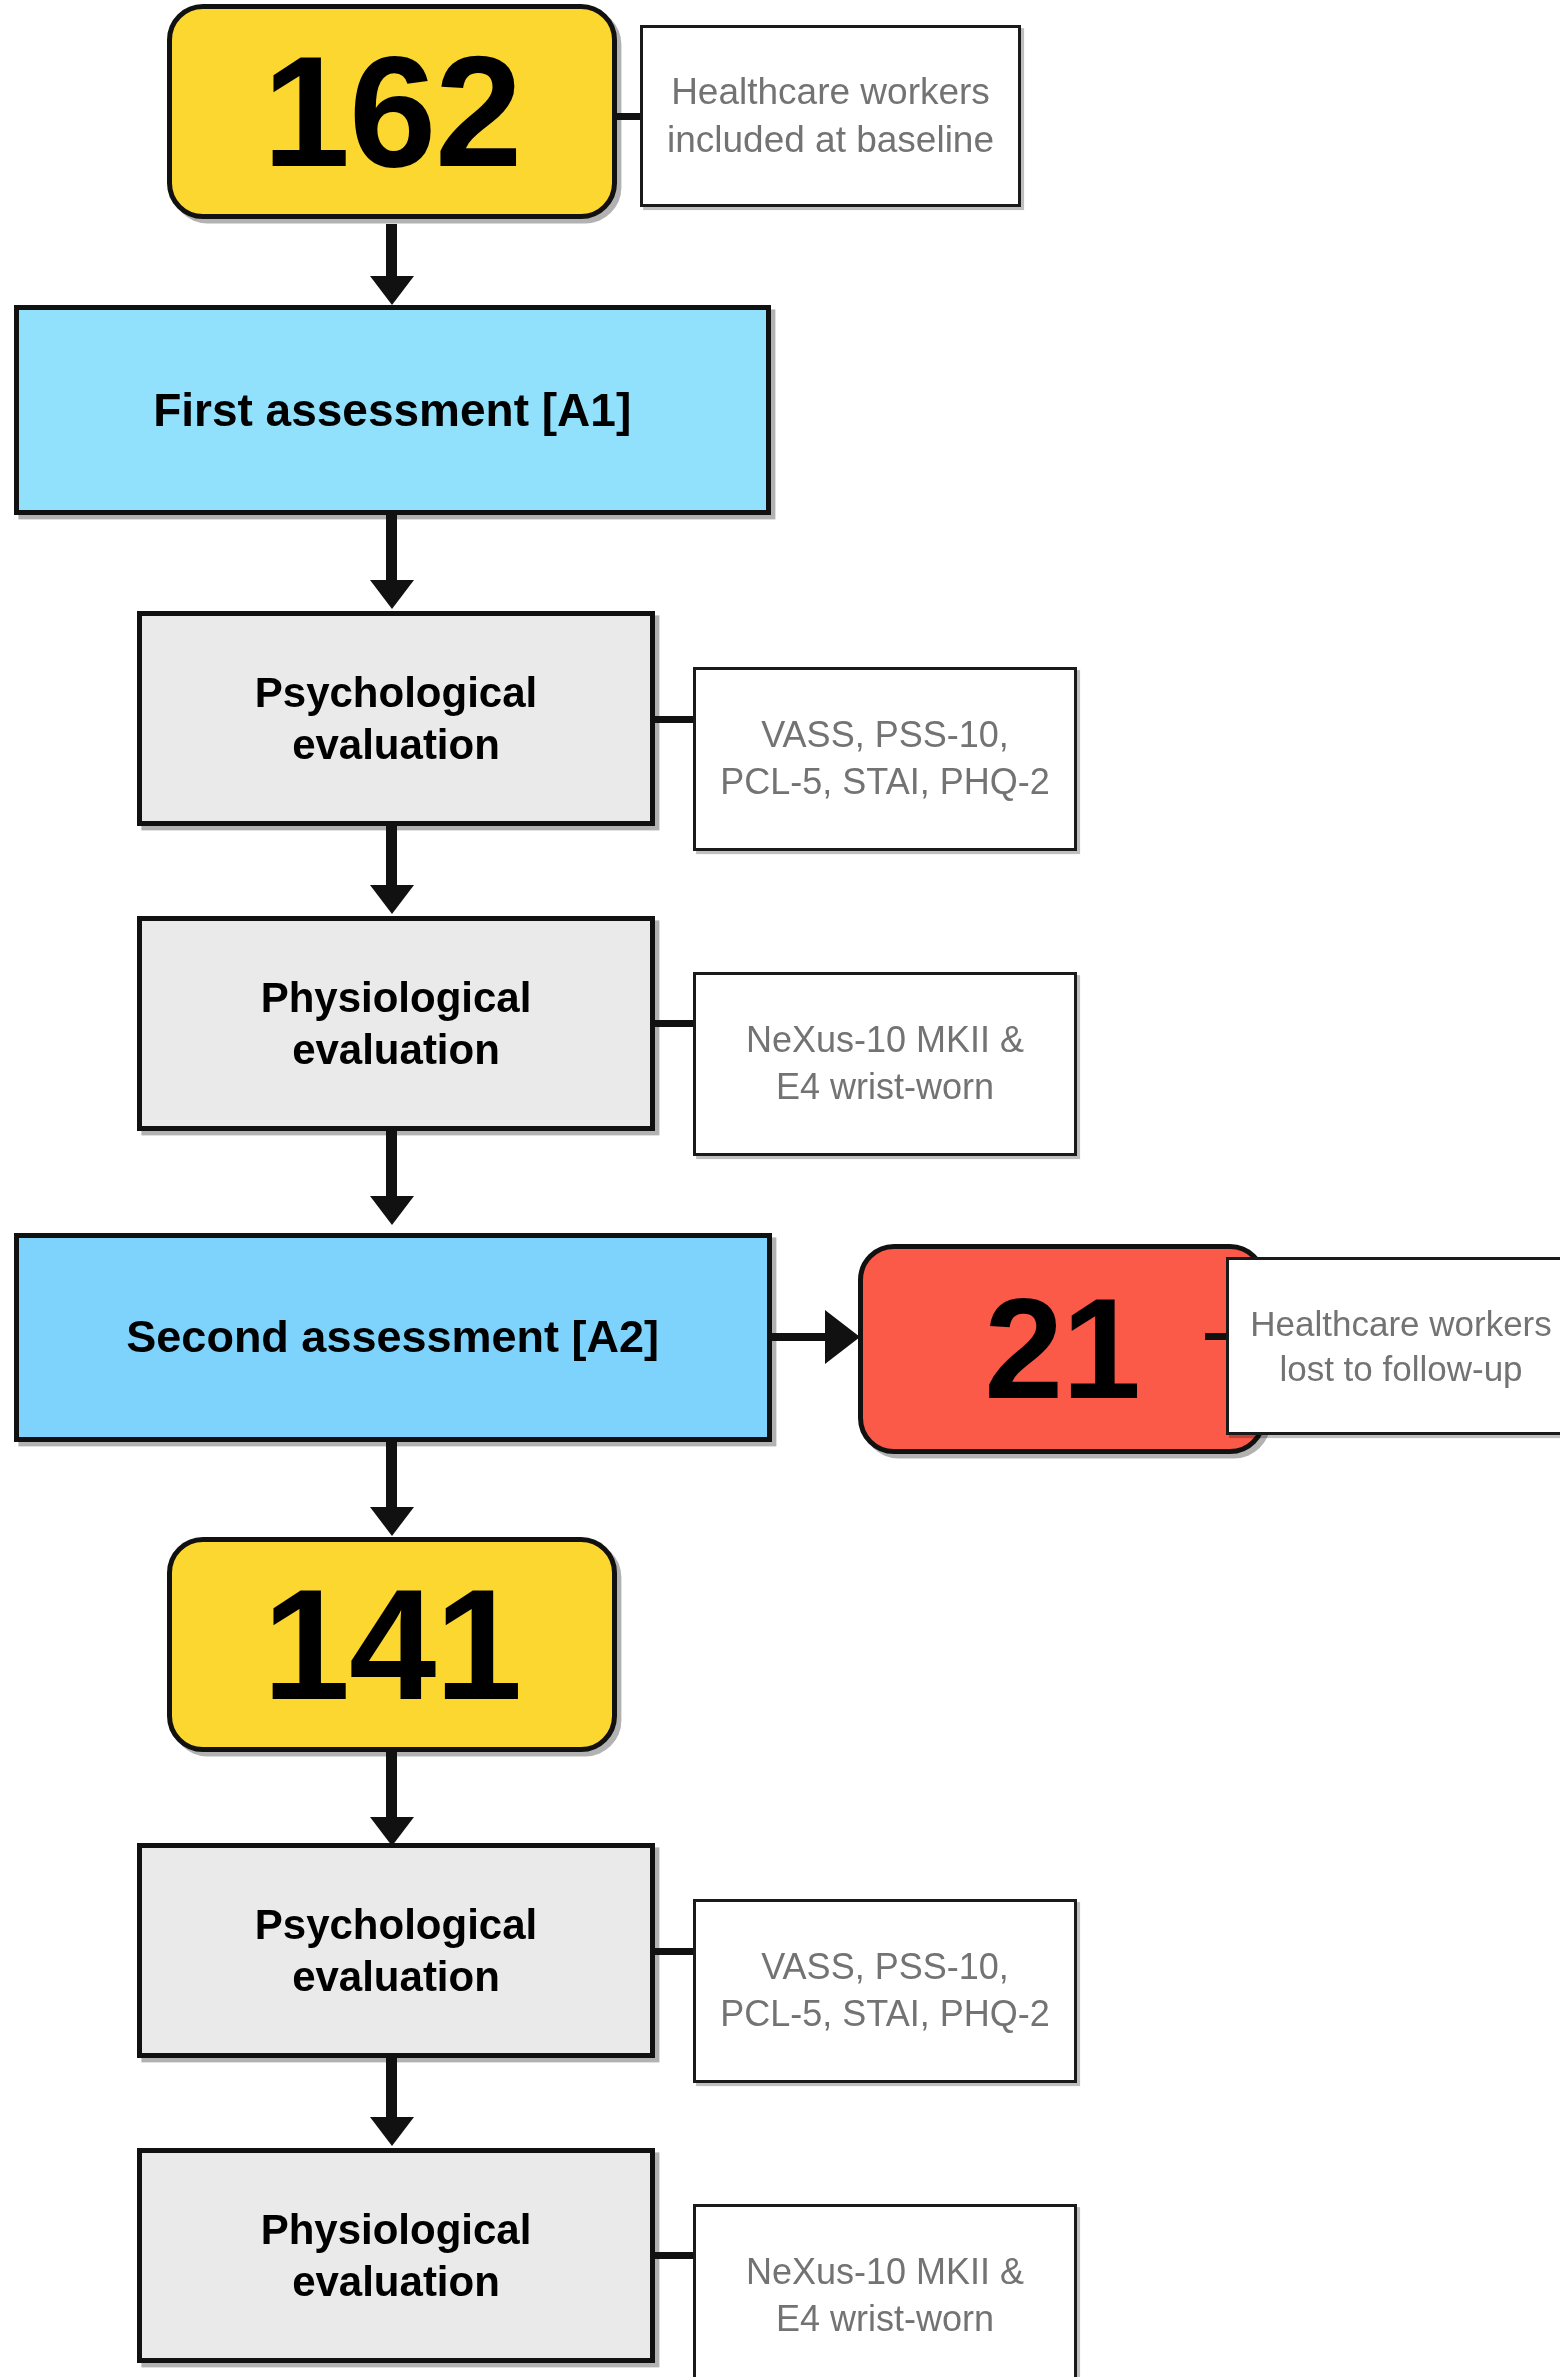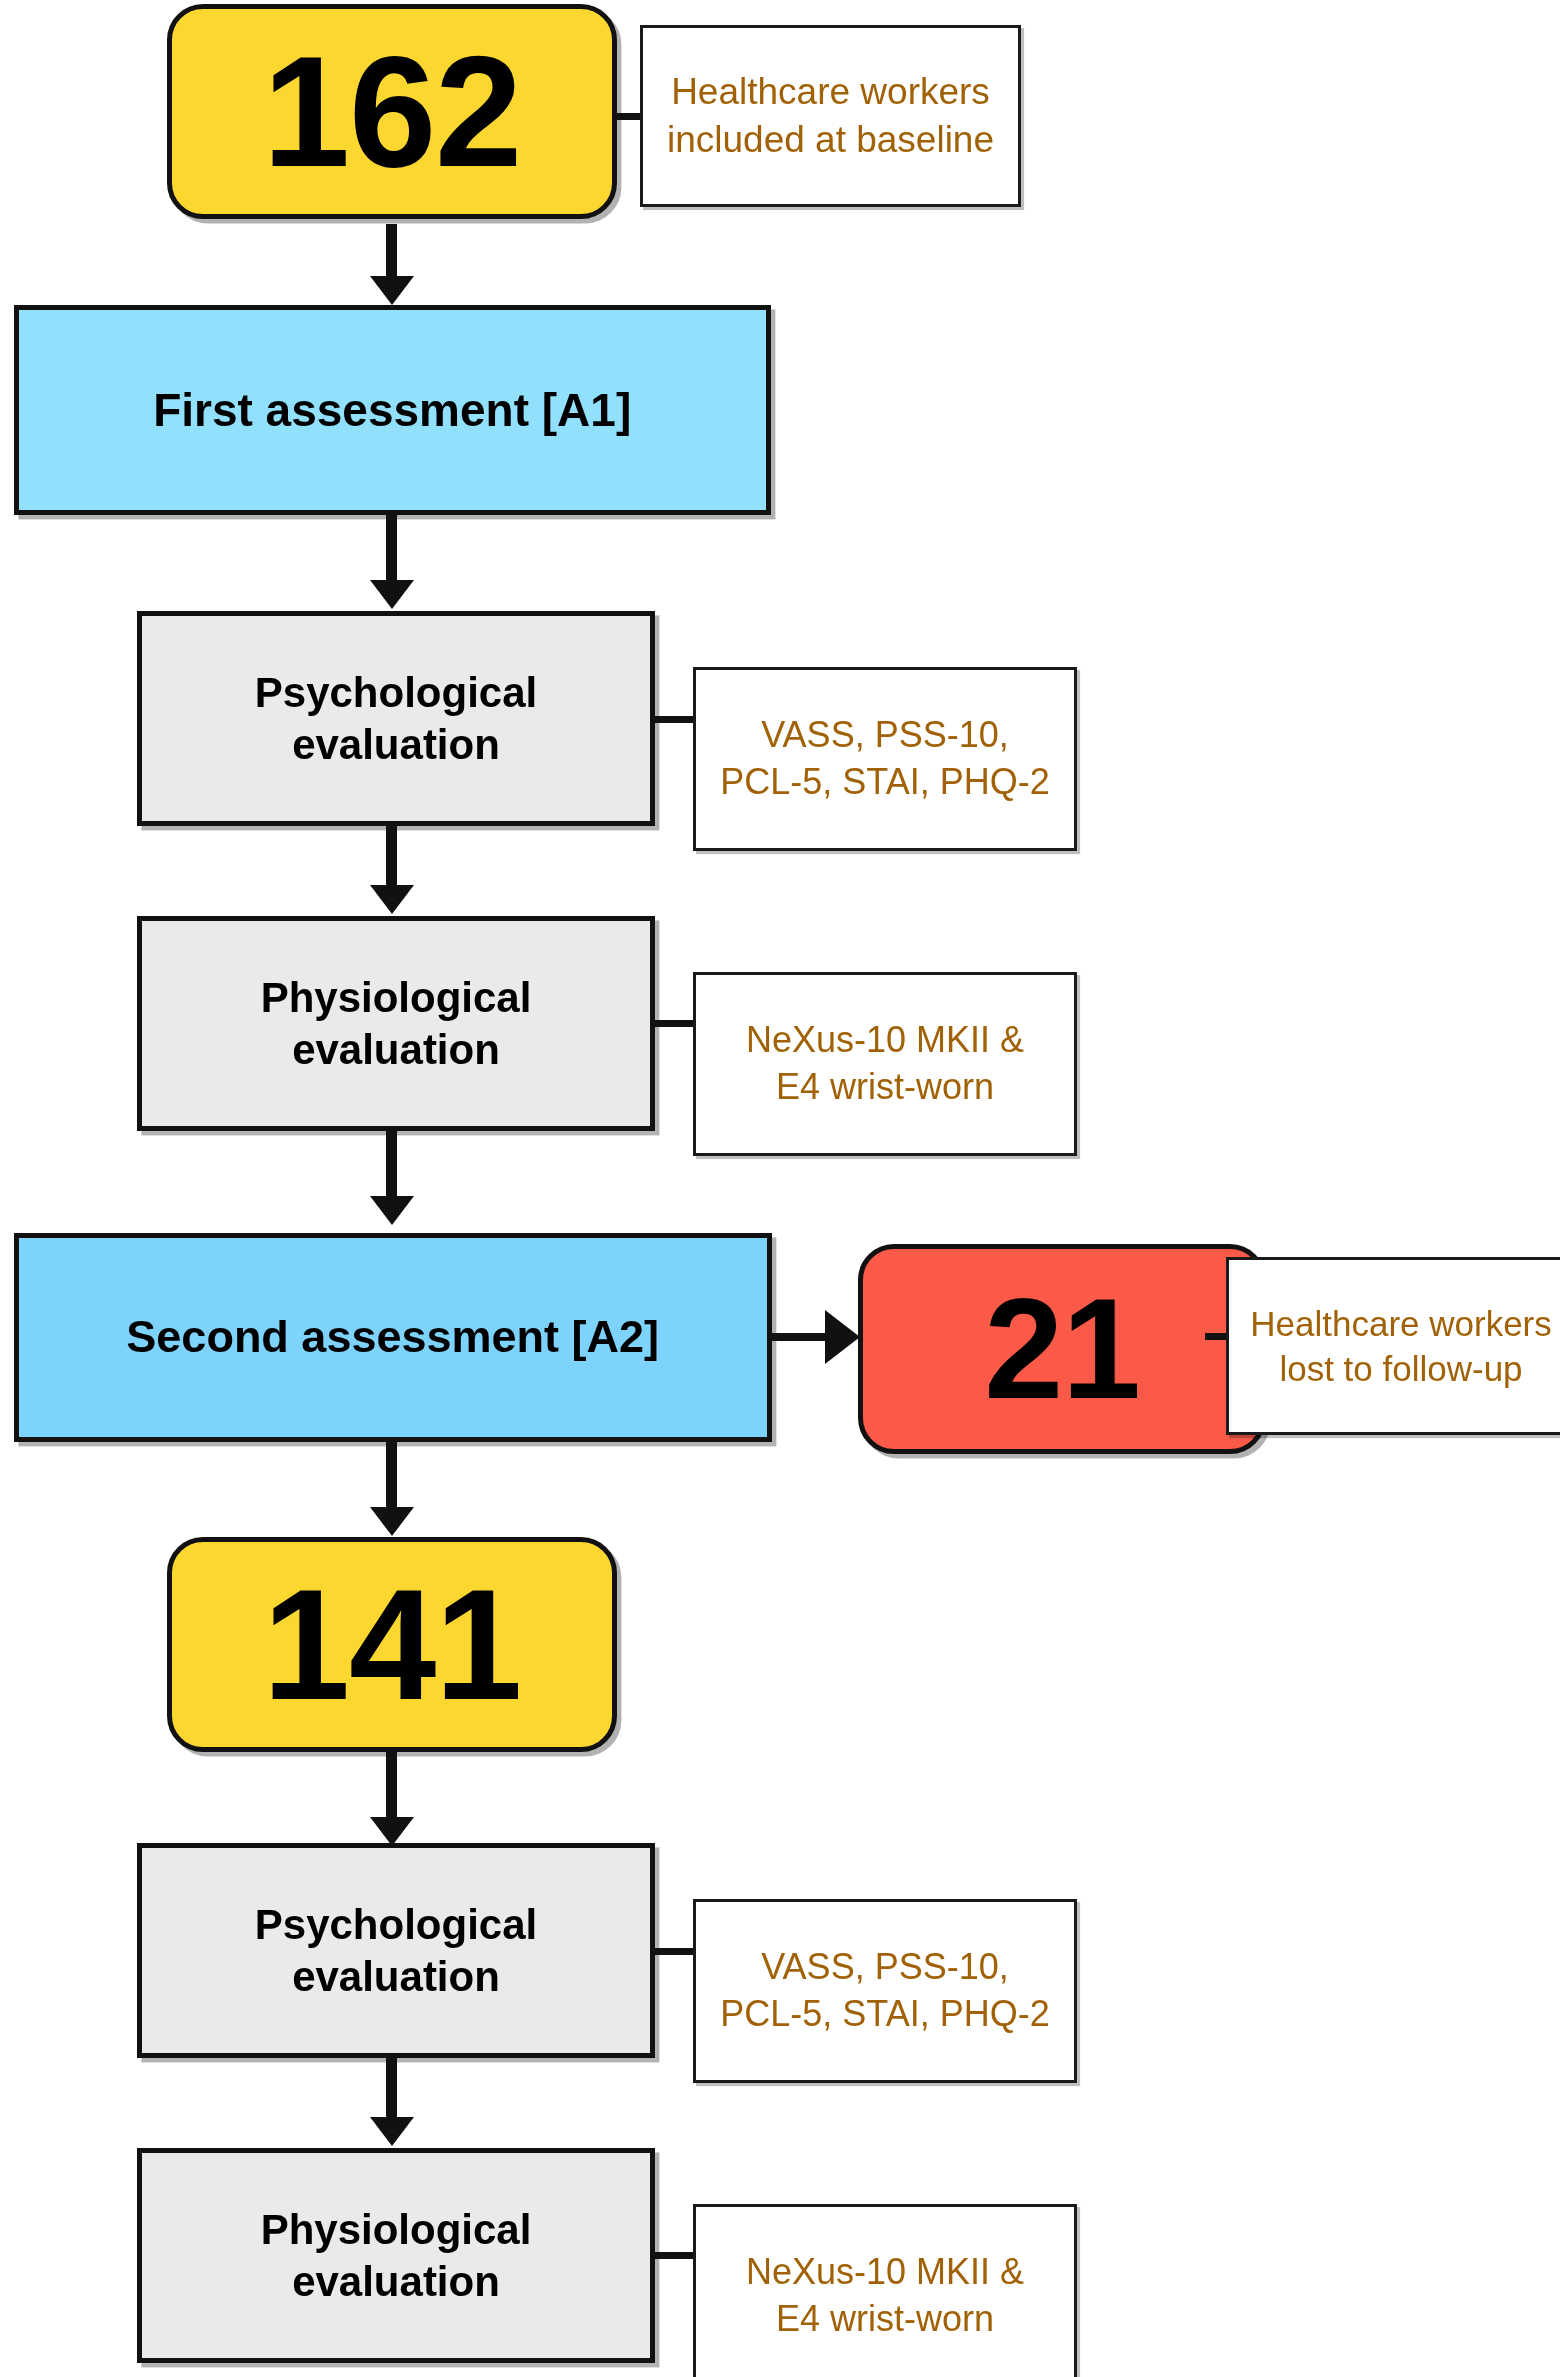--- a/index.html
+++ b/index.html
@@ -53,21 +53,21 @@
   .annot-node {
     position: absolute;
     box-sizing: border-box;
     display: flex;
     align-items: center;
     justify-content: center;
     text-align: center;
     background: #ffffff;
     border: 3.1px solid #1a1a1a;
     box-shadow: 3.1px 3.1px 0 rgba(0,0,0,0.25);
-    color: #a16207;
+    color: #737373;
     font-weight: 400;
     line-height: 1.30;
   }
 
   
   .vline {
     position: absolute;
     background: #111111;
     width: 10.6px;
   }

